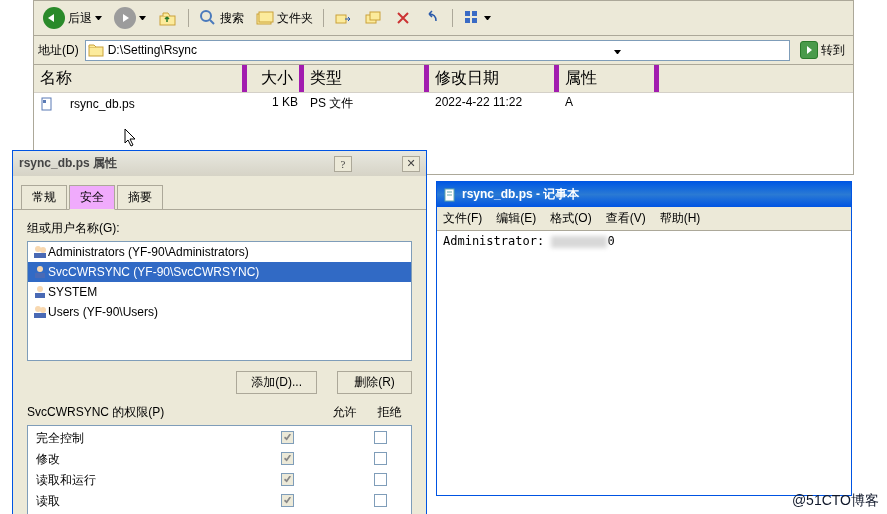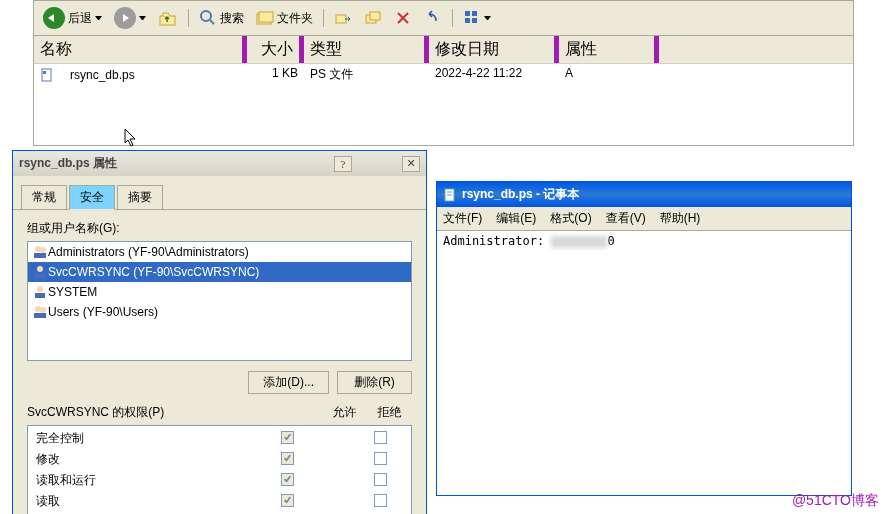--- a/index.html
+++ b/index.html
@@ -42,28 +42,28 @@
 .file-row .col-name { display: flex; align-items: center; gap: 16px; }
 .file-ico { width: 14px; height: 14px; display: inline-block; }
 
 
 .props { position: absolute; top: 150px; left: 12px; width: 415px; background: #ece9d8; border: 1px solid #0054e3; }
 .props-title { background: linear-gradient(#e8e8e0,#d6d3c6); padding: 4px 6px; display: flex; align-items: center; color: #444; gap: 48px; }
 .props-title .t { flex: 1; font-weight: bold; }
 .title-btn { width: 18px; height: 16px; background: #ece9d8; border: 1px solid #aca899; margin-left: 2px; display: flex; align-items: center; justify-content: center; font-size: 11px; font-family: Tahoma; }
 .tabs { padding: 8px 8px 0 8px; display: flex; border-bottom: 1px solid #aca899; }
 .tab { padding: 3px 10px; border: 1px solid #aca899; background: #ece9d8; margin-right: 2px; position: relative; bottom: -1px; border-bottom: 1px solid #aca899; }
-.tab.active { background: #7dd3fc; border-bottom: 1px solid #ece9d8; }
+.tab.active { background: #f0abfc; border-bottom: 1px solid #ece9d8; }
 .props-body { padding: 10px 14px; }
 .group-label { margin-bottom: 4px; }
 .user-list { background: #fff; border: 1px solid #7f9db9; height: 120px; overflow: auto; }
 .user-item { padding: 2px 4px; display: flex; align-items: center; }
 .user-item.selected { background: #316ac5; color: #fff; }
 .user-ico { width: 16px; height: 16px; display: inline-block; }
-.btn-row { display: flex; justify-content: flex-end; gap: 8px; margin: 10px 0; }
+.btn-row { display: flex; justify-content: flex-end; gap: 20px; margin: 10px 0; }
 .win-btn { background: #ece9d8; border: 1px solid #aca899; padding: 2px 14px; min-width: 75px; font-family: inherit; font-size: 12px; }
 .perm-label { margin-bottom: 4px; display: flex; }
 .perm-label .l { flex: 1; }
 .perm-label .h { width: 45px; text-align: center; }
 .perm-list { background: #fff; border: 1px solid #7f9db9; padding: 2px 0; }
 .perm-row { display: flex; padding: 2px 8px; align-items: center; gap: 48px; }
 .perm-row .pn { flex: 1; }
 .perm-row .cb { width: 45px; text-align: center; }
 .chk { width: 13px; height: 13px; border: 1px solid #7f9db9; background: #fff; display: inline-block; position: relative; }
 .chk.on::after { content: ""; position: absolute; left: 2px; top: 2px; width: 7px; height: 7px; background: #2a7a2a; clip-path: polygon(14% 44%, 0 65%, 40% 100%, 100% 16%, 80% 0, 38% 62%); }
@@ -73,21 +73,21 @@
 
 .notepad { position: absolute; top: 181px; left: 436px; width: 416px; height: 315px; border: 1px solid #0054e3; background: #fff; }
 .np-title { background: linear-gradient(#0058e3, #2a7ad4, #0054e3); color: #fff; padding: 4px 6px; display: flex; align-items: center; font-weight: bold; }
 .np-title .ico { width: 14px; height: 14px; margin-right: 5px; }
 .np-menu { background: #ece9d8; padding: 3px 6px; border-bottom: 1px solid #aca899; display: flex; gap: 14px; }
 .np-body { padding: 3px 6px; font-family: "宋体", SimSun, monospace; }
 .redacted { display: inline-block; width: 56px; height: 12px; background: #d8d8d8; filter: blur(2px); vertical-align: middle; }
 
 .cursor { position: absolute; top: 128px; left: 124px; width: 16px; height: 22px; pointer-events: none; }
 
-.watermark { position: absolute; right: 8px; bottom: 4px; color: #a21caf; font-size: 14px; font-family: Arial; }
+.watermark { position: absolute; right: 8px; bottom: 4px; color: #0f172a; font-size: 14px; font-family: Arial; }
 </style>
 </head>
 <body>
 
 <div class="explorer">
   <div class="toolbar">
     <div class="tb-btn">
       <span class="back"></span>
       <span>后退</span>
       <span class="dropdown-arrow"></span>
@@ -146,20 +146,35 @@
       <svg width="18" height="18">
           <rect x="2" y="2" width="5" height="5" fill="#3a6bc5"></rect>
           <rect x="9" y="2" width="5" height="5" fill="#3a6bc5"></rect>
           <rect x="2" y="9" width="5" height="5" fill="#3a6bc5"></rect>
           <rect x="9" y="9" width="5" height="5" fill="#3a6bc5"></rect>
         </svg>
       <span class="dropdown-arrow"></span>
     </div>
   </div>
 
+  <div class="addr-bar">
+    <span>地址(D)</span>
+    <div class="addr-input">
+      <svg class="folder-ico" viewBox="0 0 16 16">
+          <rect x="1" y="5" width="14" height="9" fill="#fceb9c" stroke="#caa23a"></rect>
+          <path d="M1 5 L1 3 L6 3 L8 5" fill="#fceb9c" stroke="#caa23a"></path>
+        </svg>
+      <span>D:\Setting\Rsync</span>
+      <span class="addr-dd"><span class="dropdown-arrow"></span></span>
+    </div>
+    <div class="go-btn">
+      <span class="go-ico"></span>
+      <span>转到</span>
+    </div>
+  </div>
 
   <div class="file-area">
     <div class="file-header">
       <div class="col-name">名称</div>
       <div class="col-size">大小</div>
       <div class="col-type">类型</div>
       <div class="col-date">修改日期</div>
       <div class="col-attr">属性</div>
     </div>
     <div class="file-row">

